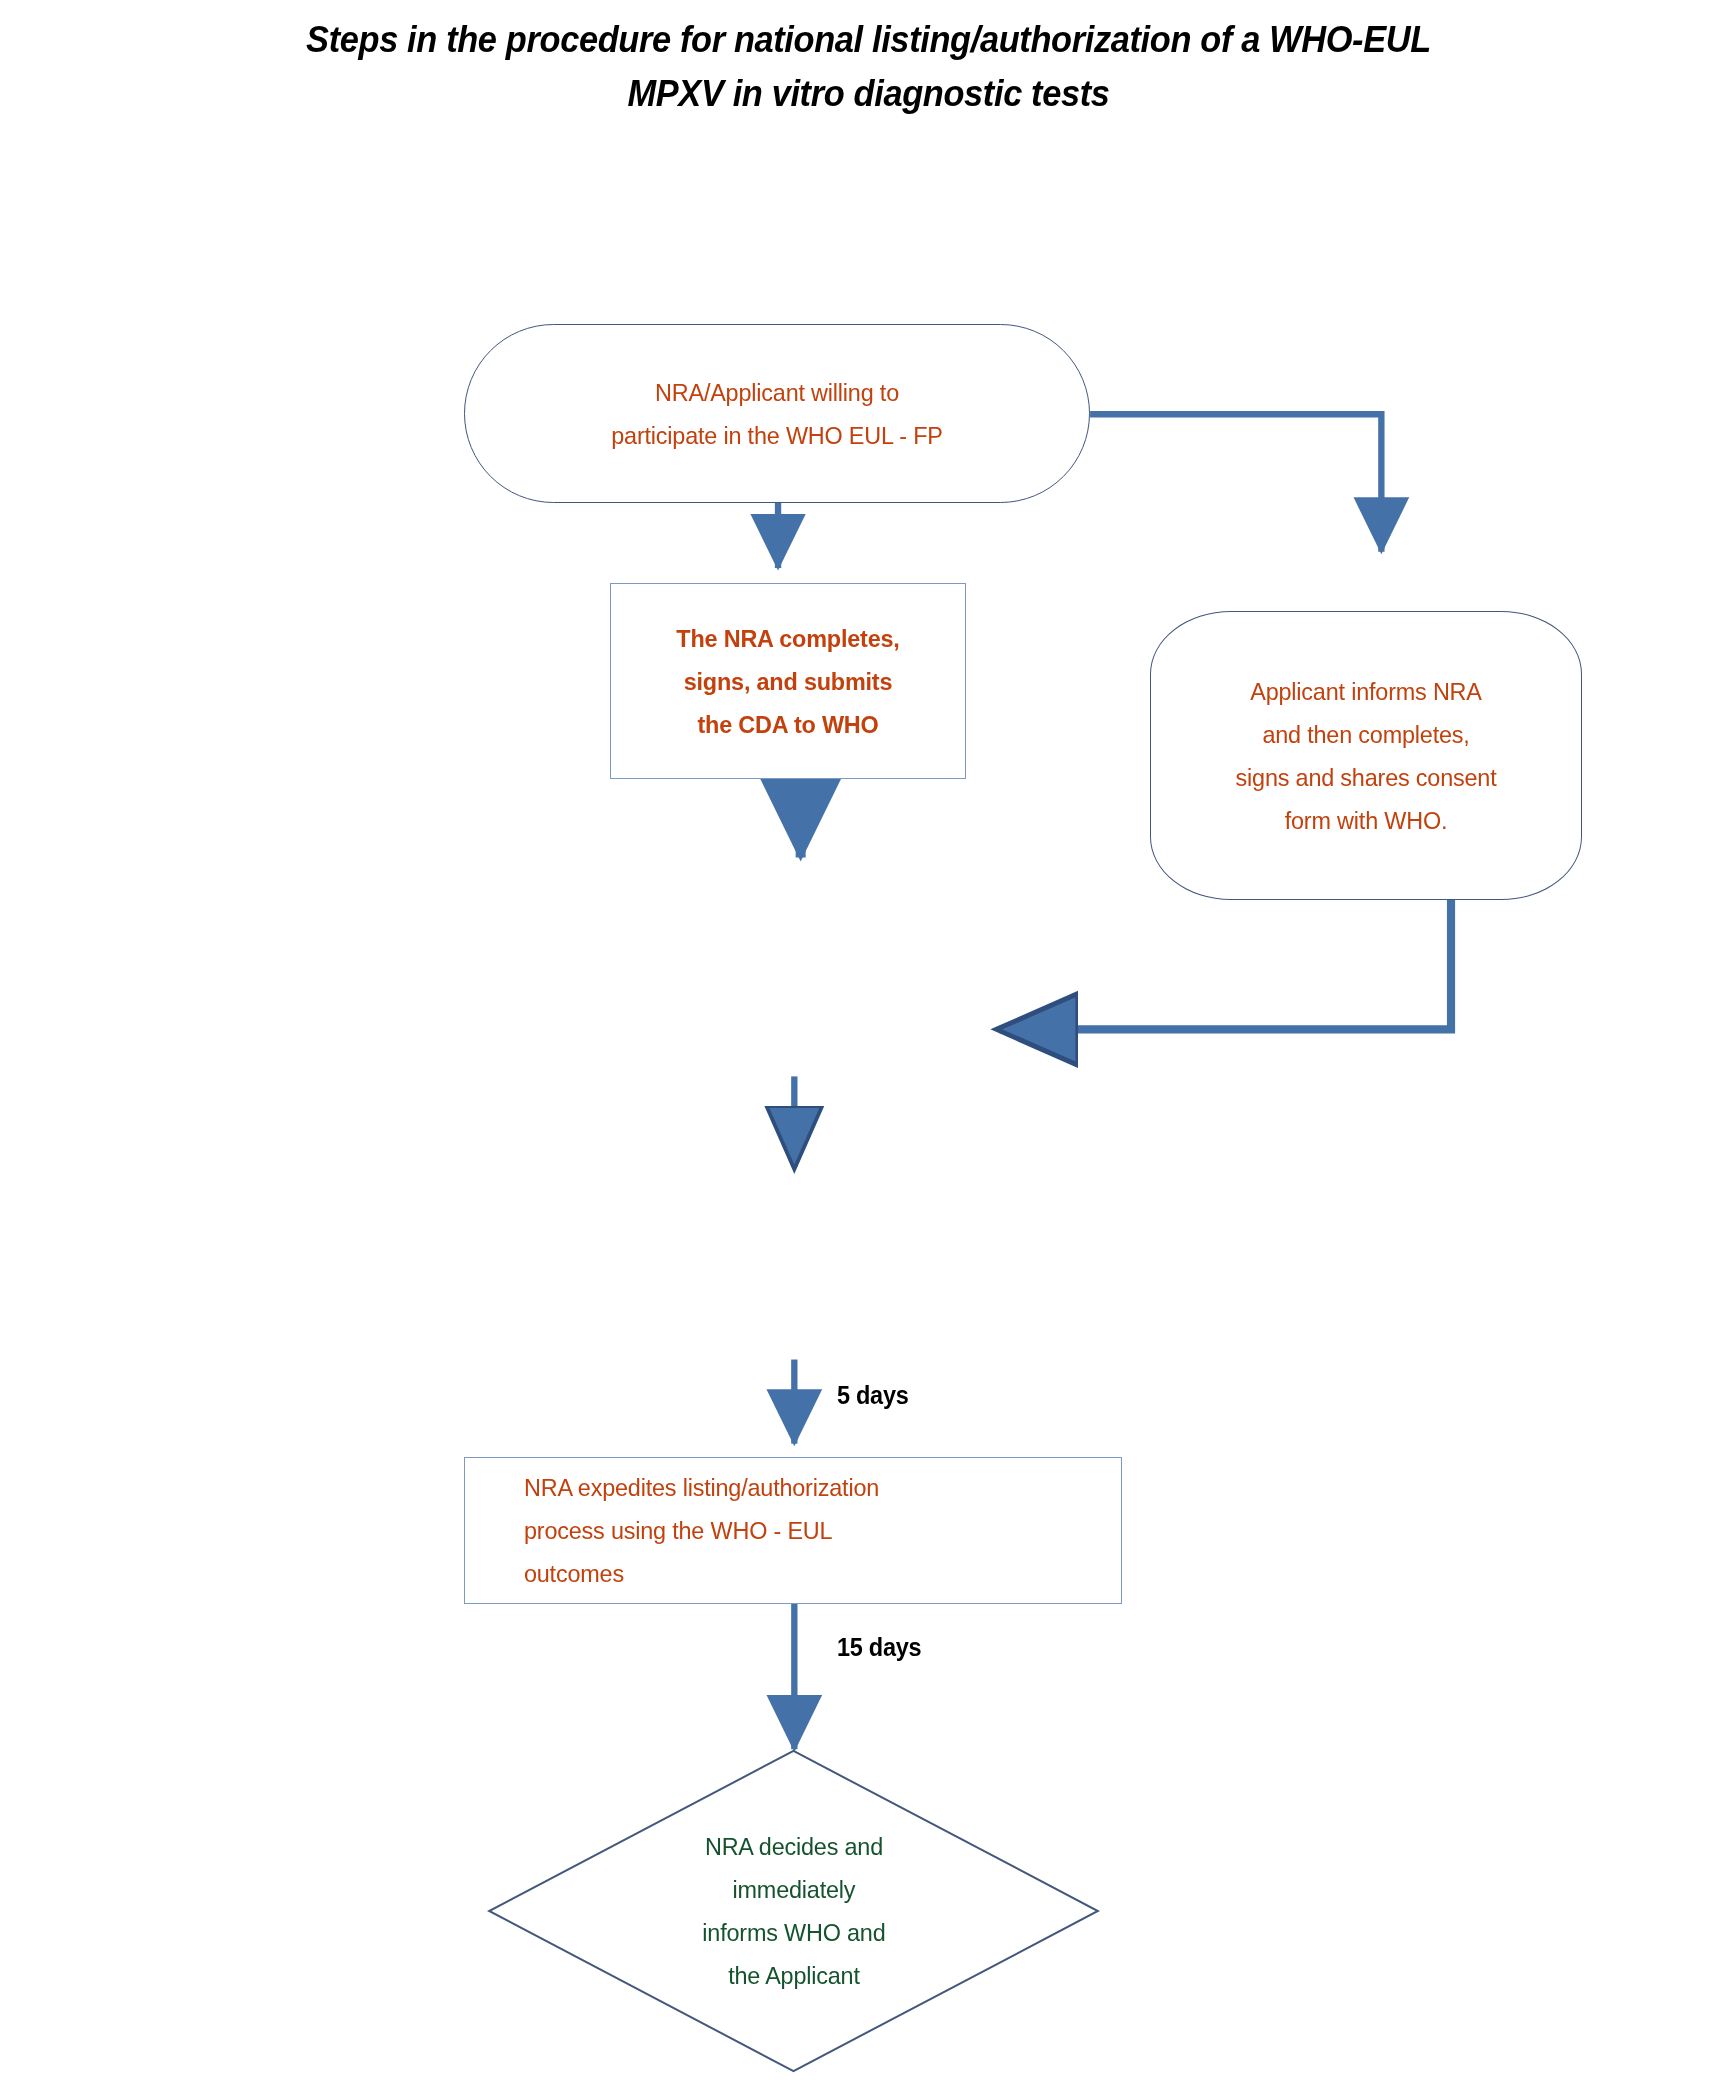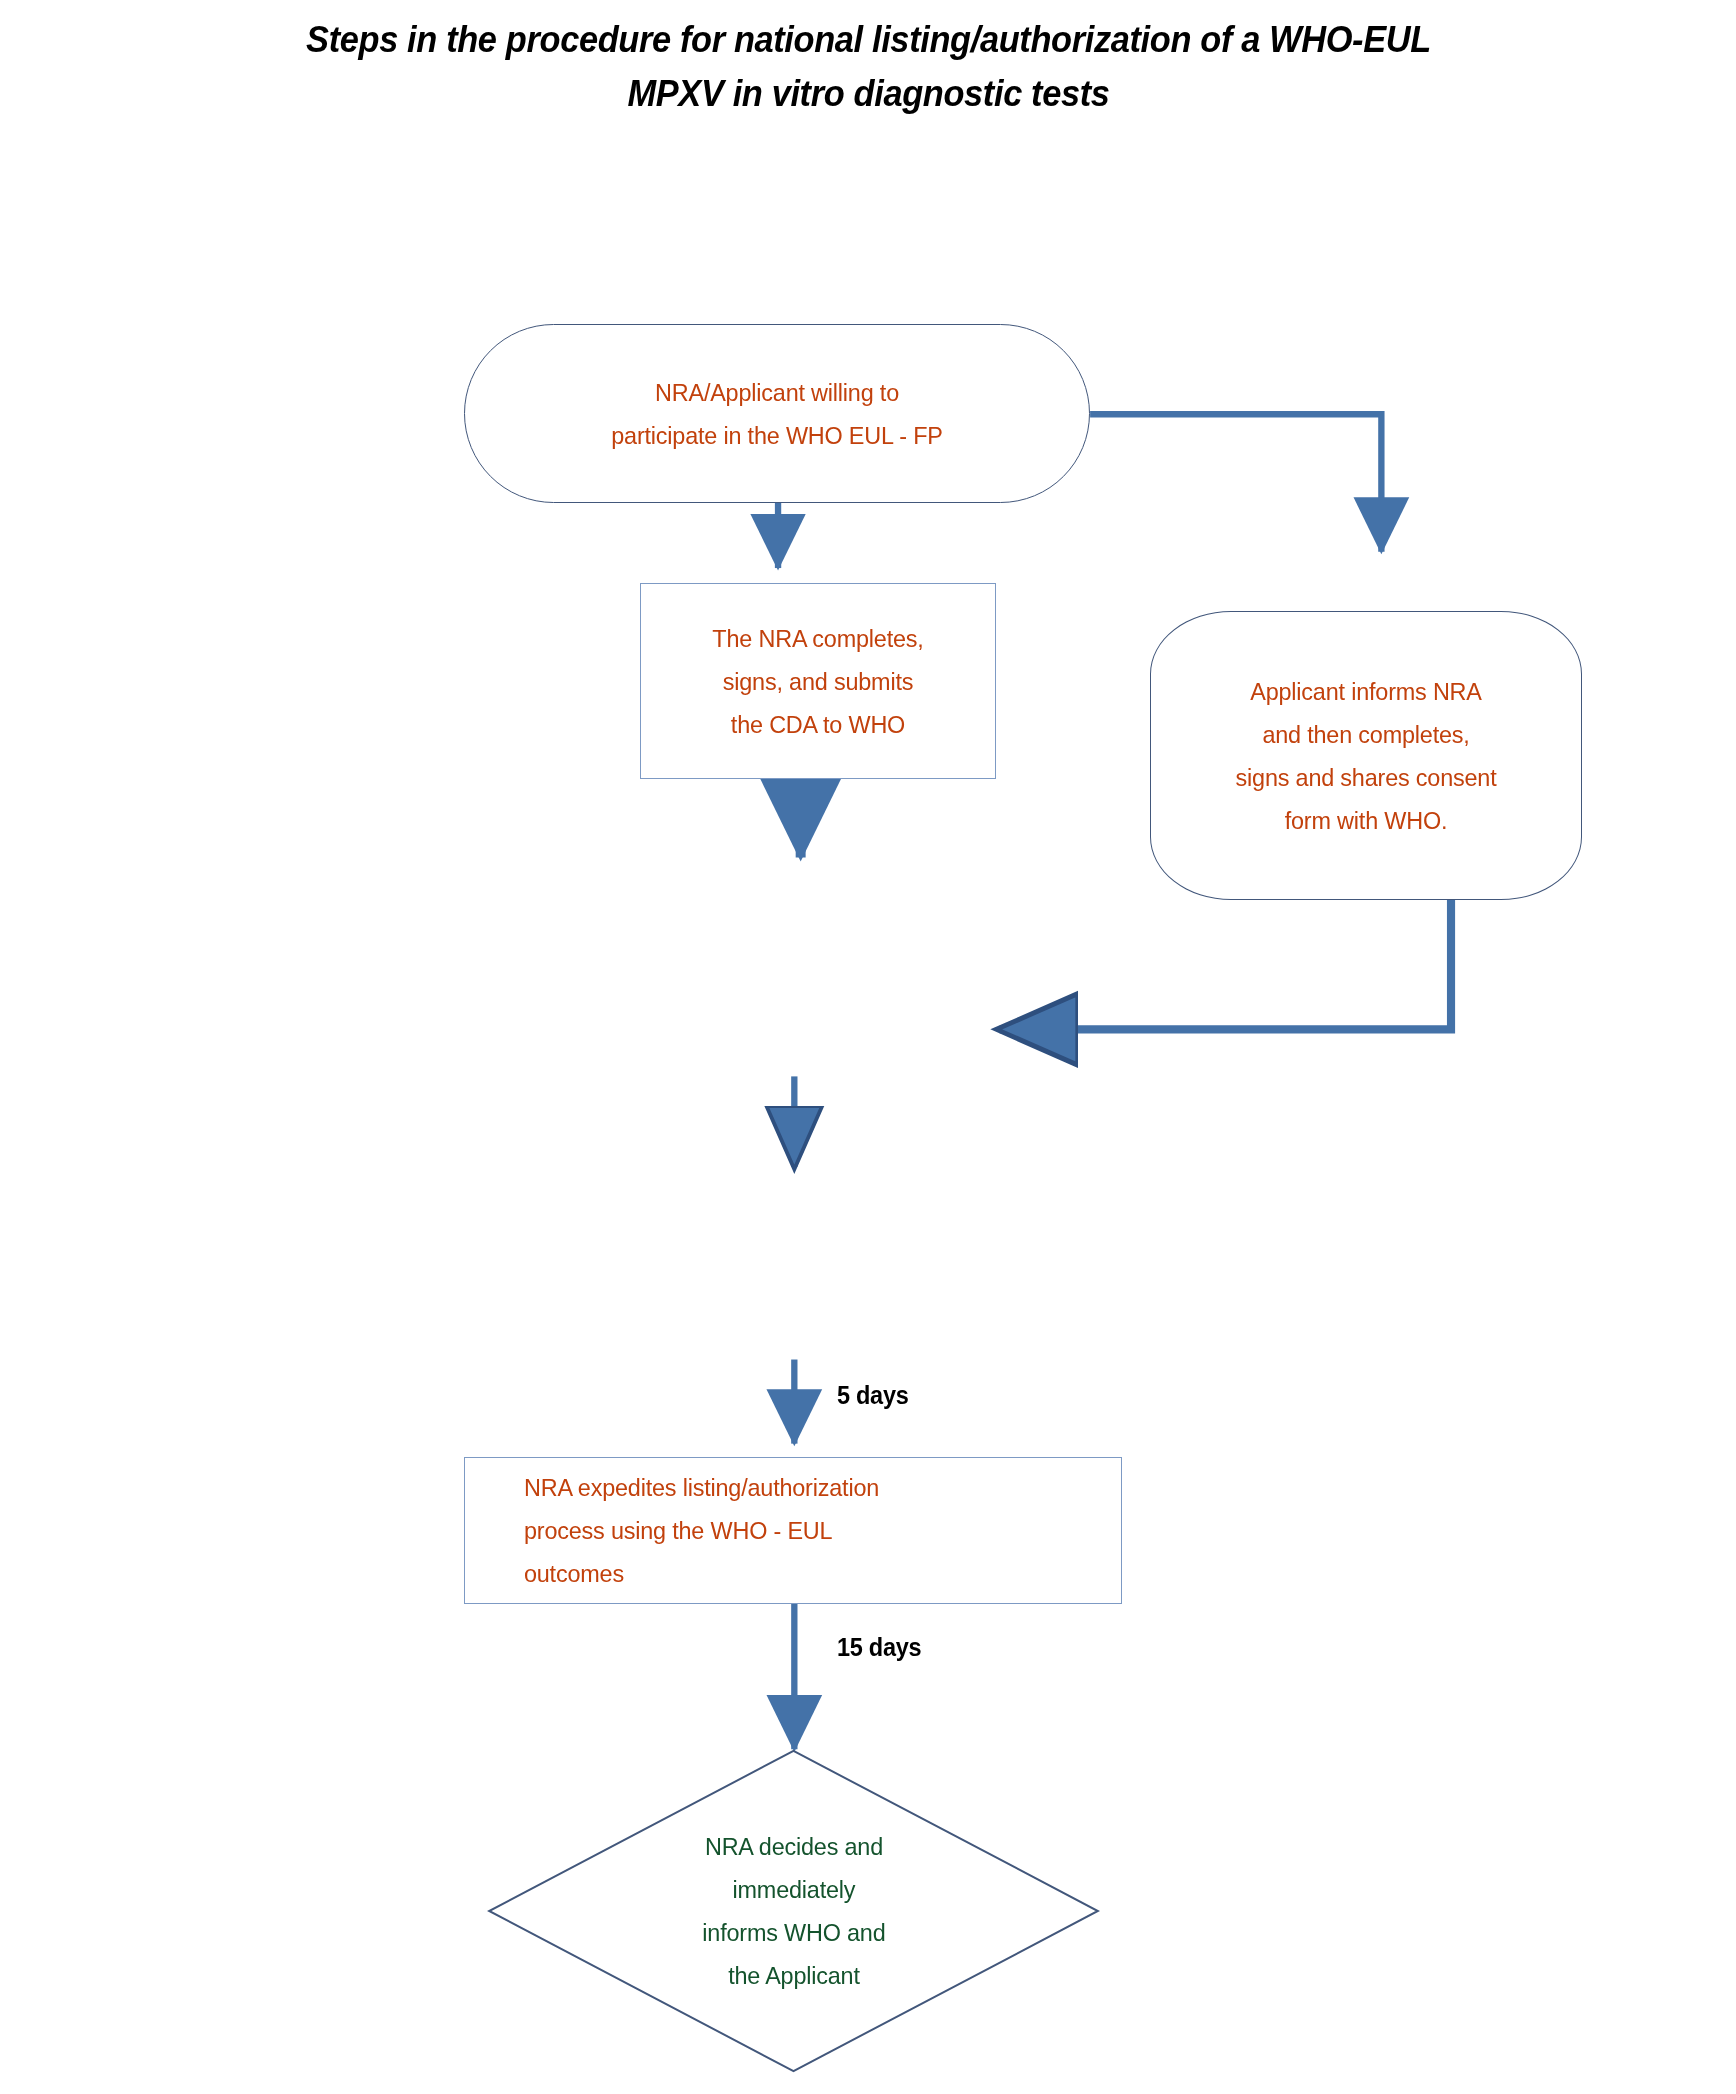--- a/index.html
+++ b/index.html
@@ -177,21 +177,21 @@
     <g>
       <line x1="878" y1="1773" x2="878" y2="1934" stroke="#4472A8" stroke-width="7" marker-end="url(#arrowFilled)"></line>
     </g>
   </svg>
 
   <div class="node pill" style="left:464px; top:324px; width:626px; height:179px;">
     <span class="txt">NRA/Applicant willing to
 participate in the WHO EUL - FP</span>
   </div>
 
-  <div class="node rect" style="left:640px; top:583px; width:356px; height:196px;">
+  <div class="node rect" style="left:610px; top:583px; width:356px; height:196px;font-weight:bold;">
     <span class="txt">The NRA completes,
 signs, and submits
 the CDA to WHO</span>
   </div>
 
   <div class="node roundbox" style="left:1150px; top:611px; width:432px; height:289px;">
     <span class="txt">Applicant informs NRA
 and then completes,
 signs and shares consent
 form with  WHO.</span>

